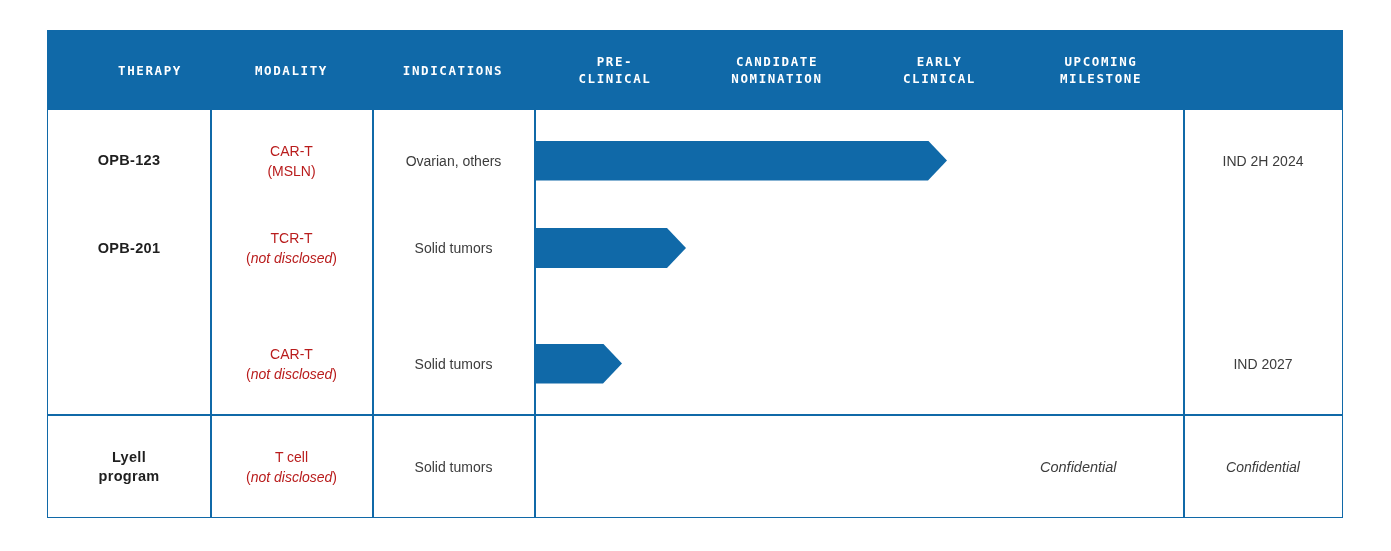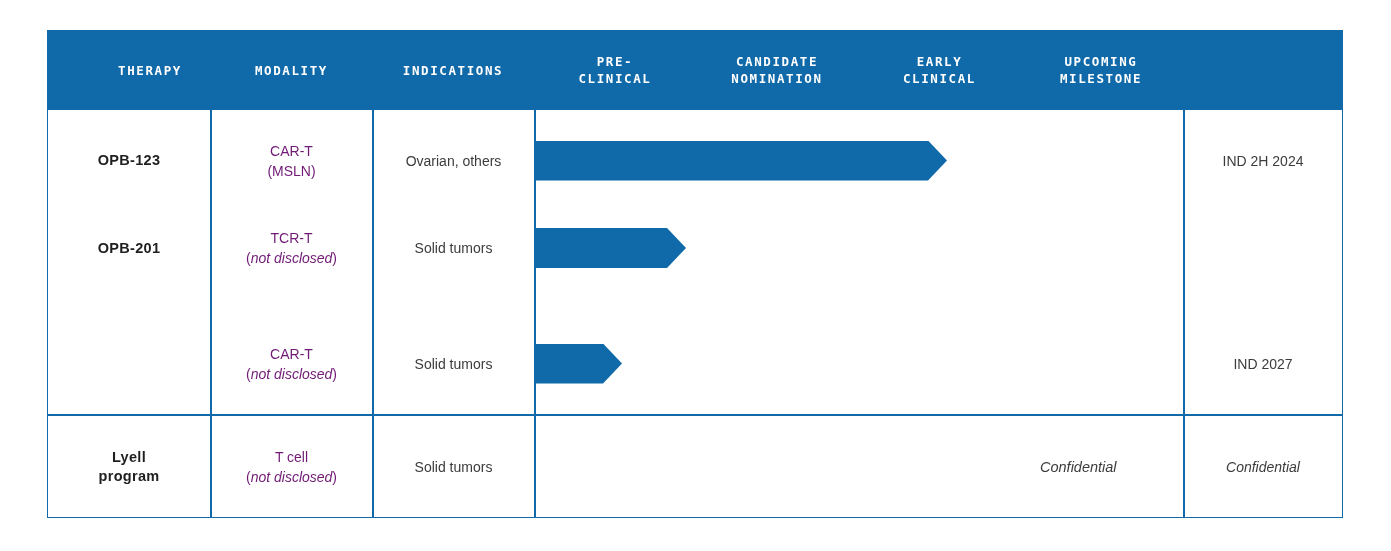--- a/index.html
+++ b/index.html
@@ -129,21 +129,21 @@
   .therapy-text {
     font-size: 14.5px;
     font-weight: 700;
     color: #1f1f1f;
     letter-spacing: 0.3px;
     line-height: 19px;
     white-space: pre-line;
   }
   .modality-text {
     font-size: 14px;
-    color: #701a75;
+    color: #b91c1c;
     line-height: 20px;
     text-align: center;
   }
   .modality-text .sub-disclosed {
     font-style: normal;
   }
   .modality-text .sub-disclosed em {
     font-style: italic;
   }
   .indication-text {

